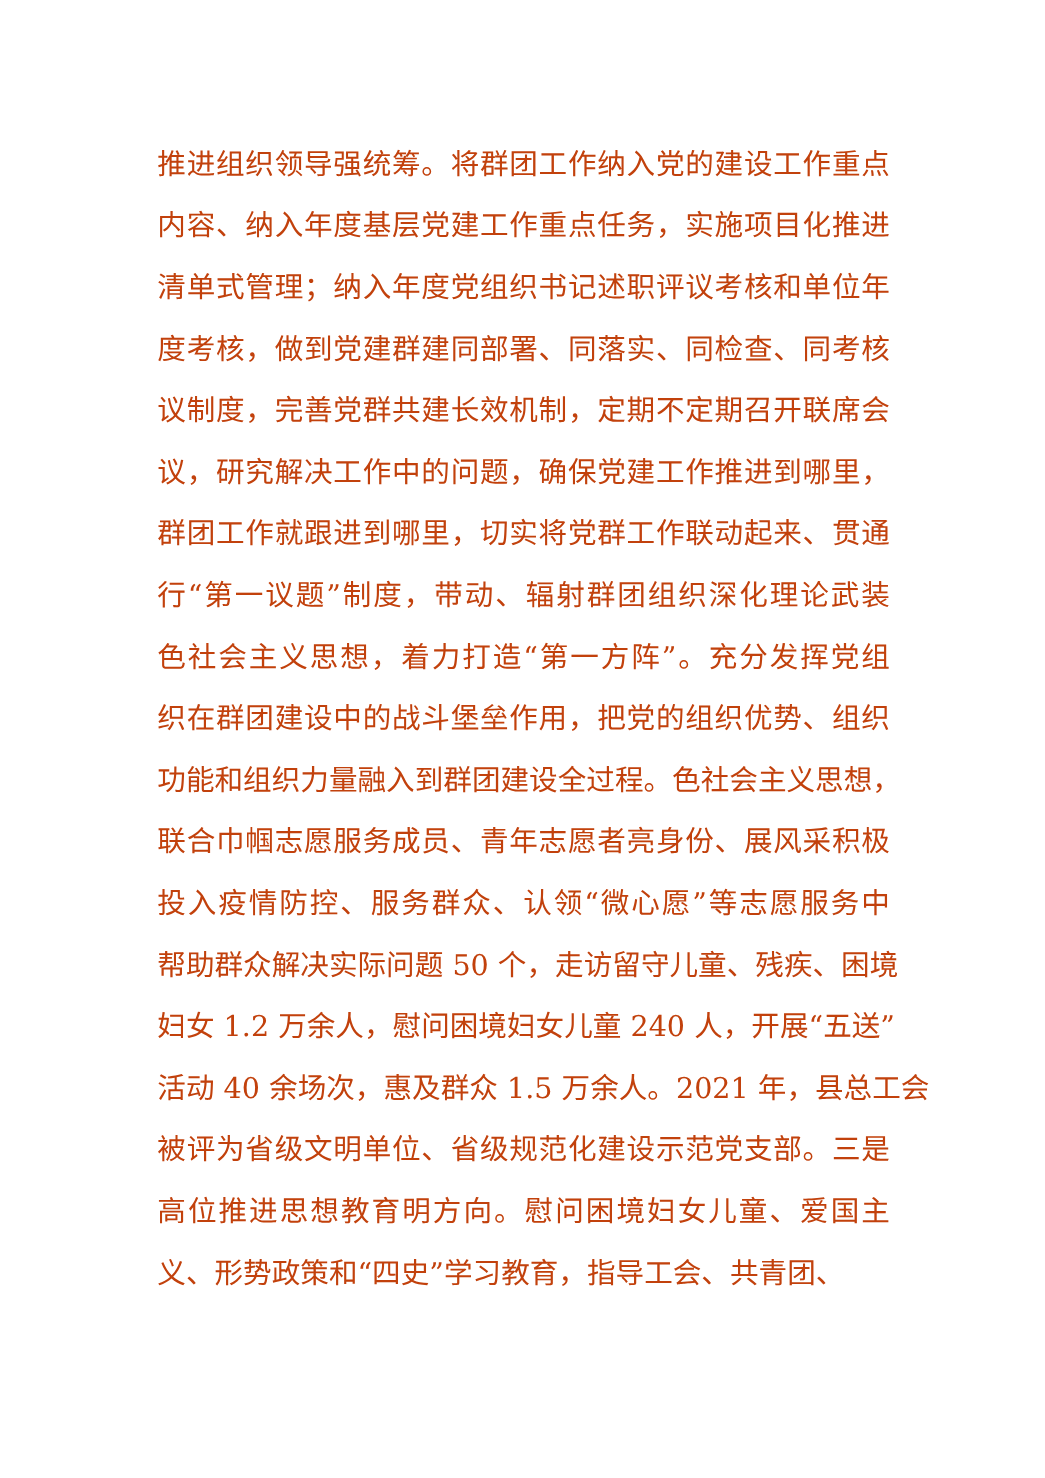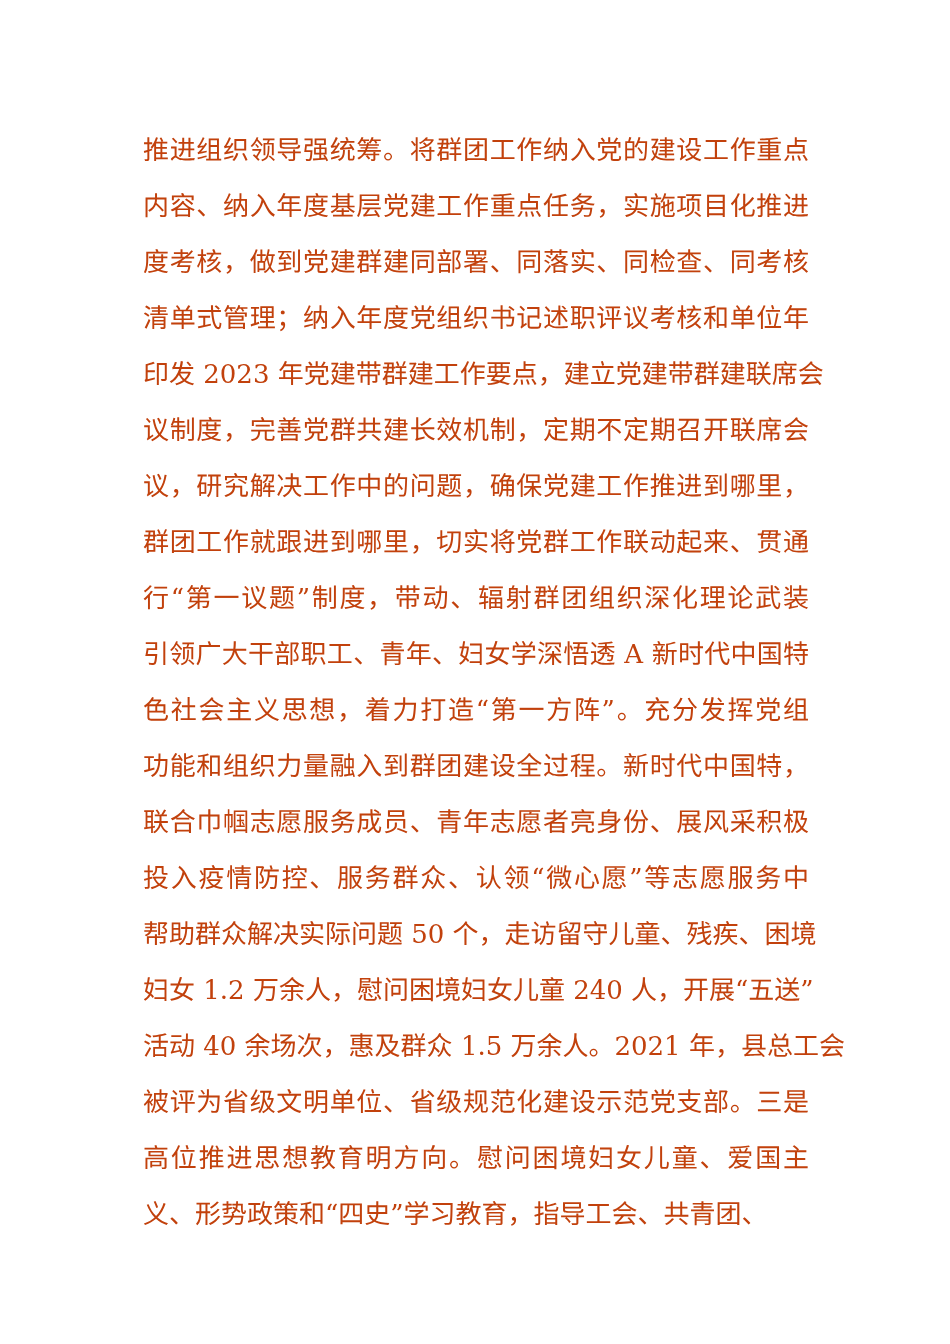--- a/index.html
+++ b/index.html
@@ -57,48 +57,45 @@
 <div class="page">
   <div class="doc-body">
 
     <div class="doc-line">
         <span class="run">推进组织领导强统筹。将群团工作纳入党的建设工作重点</span>
       </div>
     <div class="doc-line">
         <span class="run">内容、纳入年度基层党建工作重点任务，实施项目化推进</span>
       </div>
     <div class="doc-line">
-        <span class="run">度考核，做到党建群建同部署、同落实、同检查、同考核</span>
-      </div>
-    <div class="doc-line">
         <span class="run">清单式管理；纳入年度党组织书记述职评议考核和单位年</span>
       </div>
     <div class="doc-line">
-        <span class="run">印发 2023 年党建带群建工作要点，建立党建带群建联席会</span>
+        <span class="run">度考核，做到党建群建同部署、同落实、同检查、同考核</span>
       </div>
     <div class="doc-line">
         <span class="run">议制度，完善党群共建长效机制，定期不定期召开联席会</span>
       </div>
     <div class="doc-line">
         <span class="run">议，研究解决工作中的问题，确保党建工作推进到哪里，</span>
       </div>
     <div class="doc-line">
         <span class="run">群团工作就跟进到哪里，切实将党群工作联动起来、贯通</span>
       </div>
     <div class="doc-line">
         <span class="run">行“第一议题”制度，带动、辐射群团组织深化理论武装</span>
       </div>
     <div class="doc-line">
-        <span class="run">引领广大干部职工、青年、妇女学深悟透 A 新时代中国特</span>
-      </div>
-    <div class="doc-line">
         <span class="run">色社会主义思想，着力打造“第一方阵”。充分发挥党组</span>
       </div>
     <div class="doc-line">
-        <span class="run">功能和组织力量融入到群团建设全过程。新时代中国特，</span>
+        <span class="run">织在群团建设中的战斗堡垒作用，把党的组织优势、组织</span>
+      </div>
+    <div class="doc-line">
+        <span class="run">功能和组织力量融入到群团建设全过程。色社会主义思想，</span>
       </div>
     <div class="doc-line">
         <span class="run">联合巾帼志愿服务成员、青年志愿者亮身份、展风采积极</span>
       </div>
     <div class="doc-line">
         <span class="run">投入疫情防控、服务群众、认领“微心愿”等志愿服务中</span>
       </div>
     <div class="doc-line">
         <span class="run">帮助群众解决实际问题 50 个，走访留守儿童、残疾、困境</span>
       </div>

